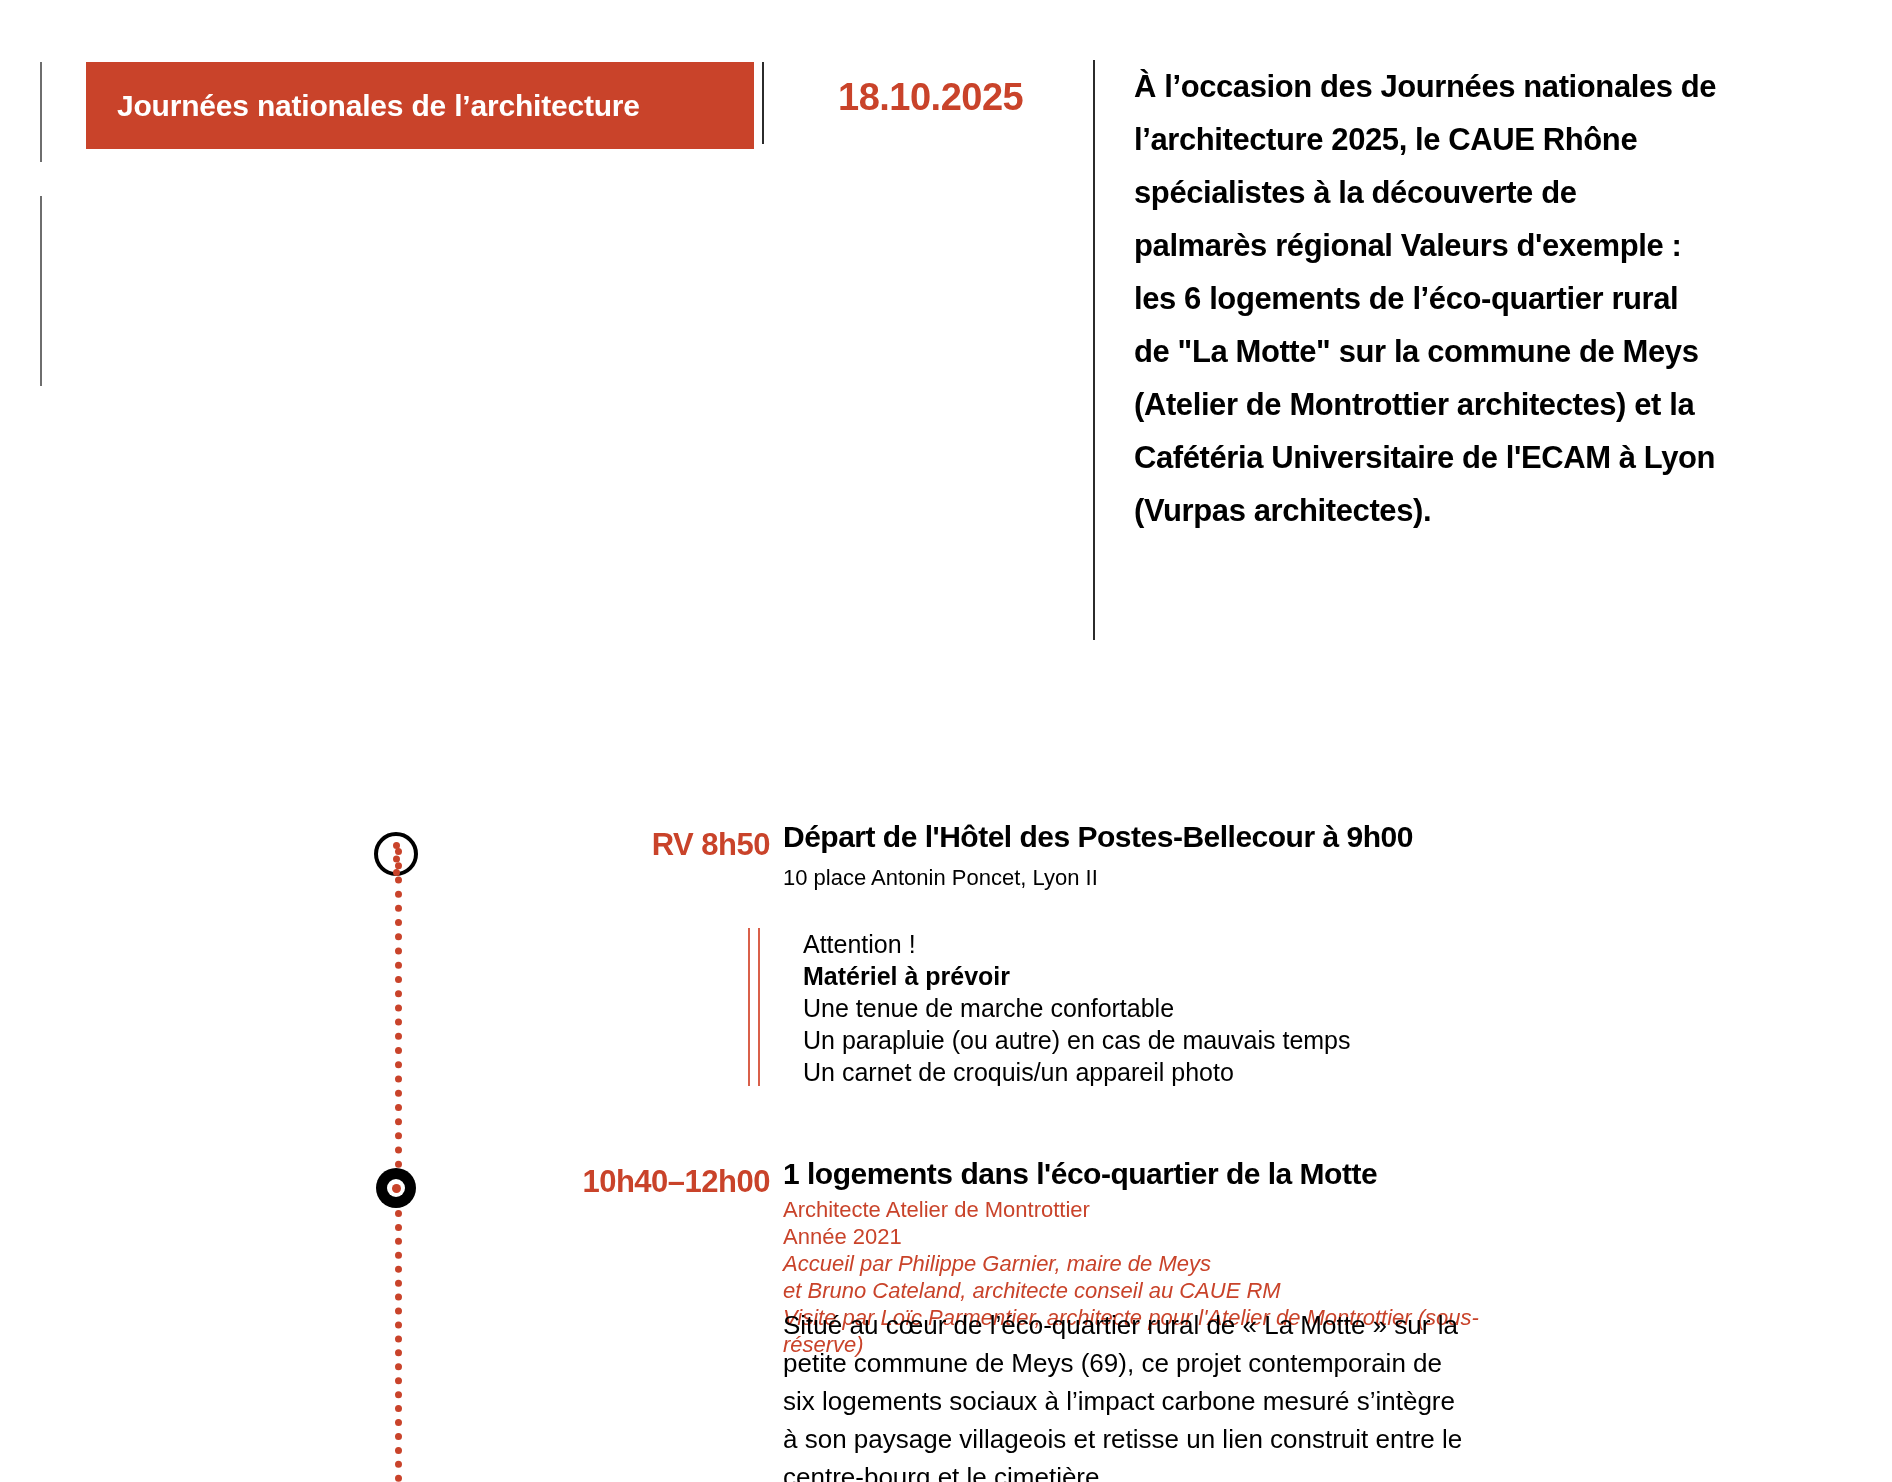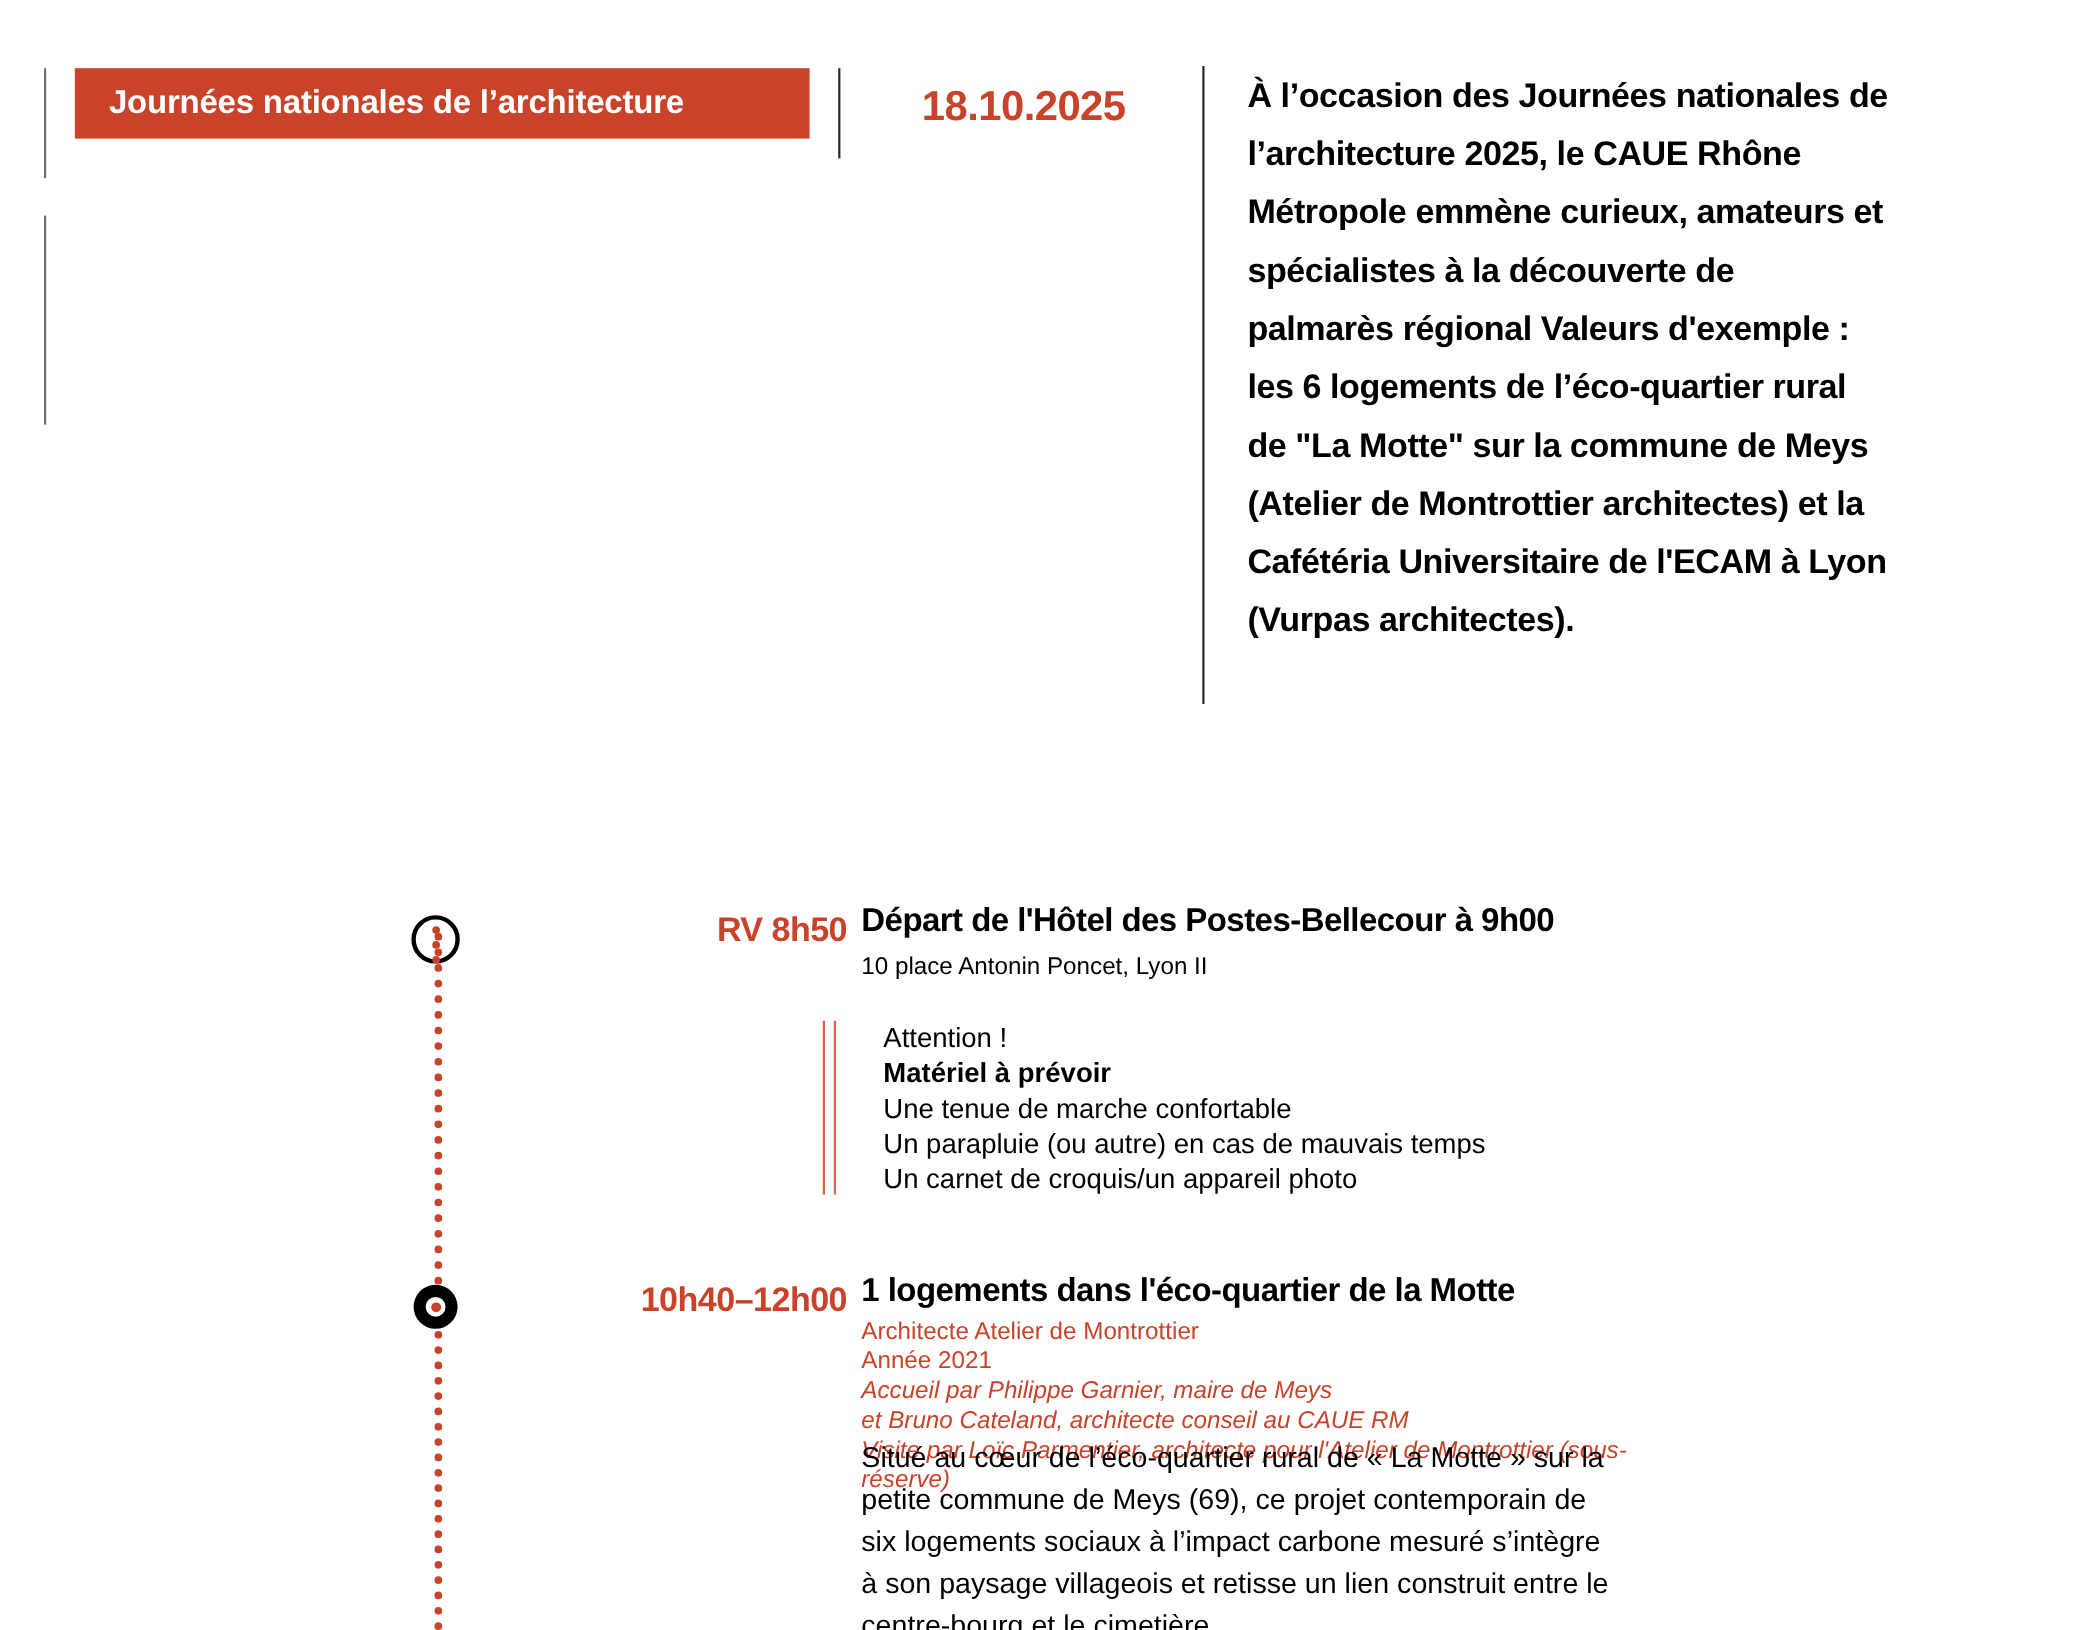--- a/index.html
+++ b/index.html
@@ -21,24 +21,24 @@
     position: absolute;
     width: 2px;
     background: #6e6e6e;
   }
   .left-rule.r1 { left: 40px; top: 62px;  height: 100px; }
   .left-rule.r2 { left: 40px; top: 196px; height: 190px; }
 
   
   .tag-pill {
     position: absolute;
-    left: 68px;
+    left: 86px;
     top: 62px;
     width: 668px;
-    height: 64px;
+    height: 87px;
     background: #C9432A;
     display: flex;
     align-items: center;
   }
   .tag-pill-label {
     color: #ffffff;
     font-size: 30px;
     font-weight: 700;
     letter-spacing: -0.2px;
     padding-left: 31px;
@@ -268,21 +268,20 @@
 
 <div class="header-date">18.10.2025</div>
 
 <h1 class="page-title">
 </h1>
 
 <div class="intro-divider"></div>
 <div class="intro-text">
   <span class="iline">À l’occasion des Journées nationales de</span>
   <span class="iline">l’architecture 2025, le CAUE Rhône</span>
-  <span class="iline">Métropole emmène curieux, amateurs et</span>
   <span class="iline">spécialistes à la découverte de</span>
   <span class="iline">palmarès régional Valeurs d'exemple :</span>
   <span class="iline">les 6 logements de l’éco-quartier rural</span>
   <span class="iline">de "La Motte" sur la commune de Meys</span>
   <span class="iline">(Atelier de Montrottier architectes) et la</span>
   <span class="iline">Cafétéria Universitaire de l'ECAM à Lyon</span>
   <span class="iline">(Vurpas architectes).</span>
 </div>
 
 <div class="timeline">

